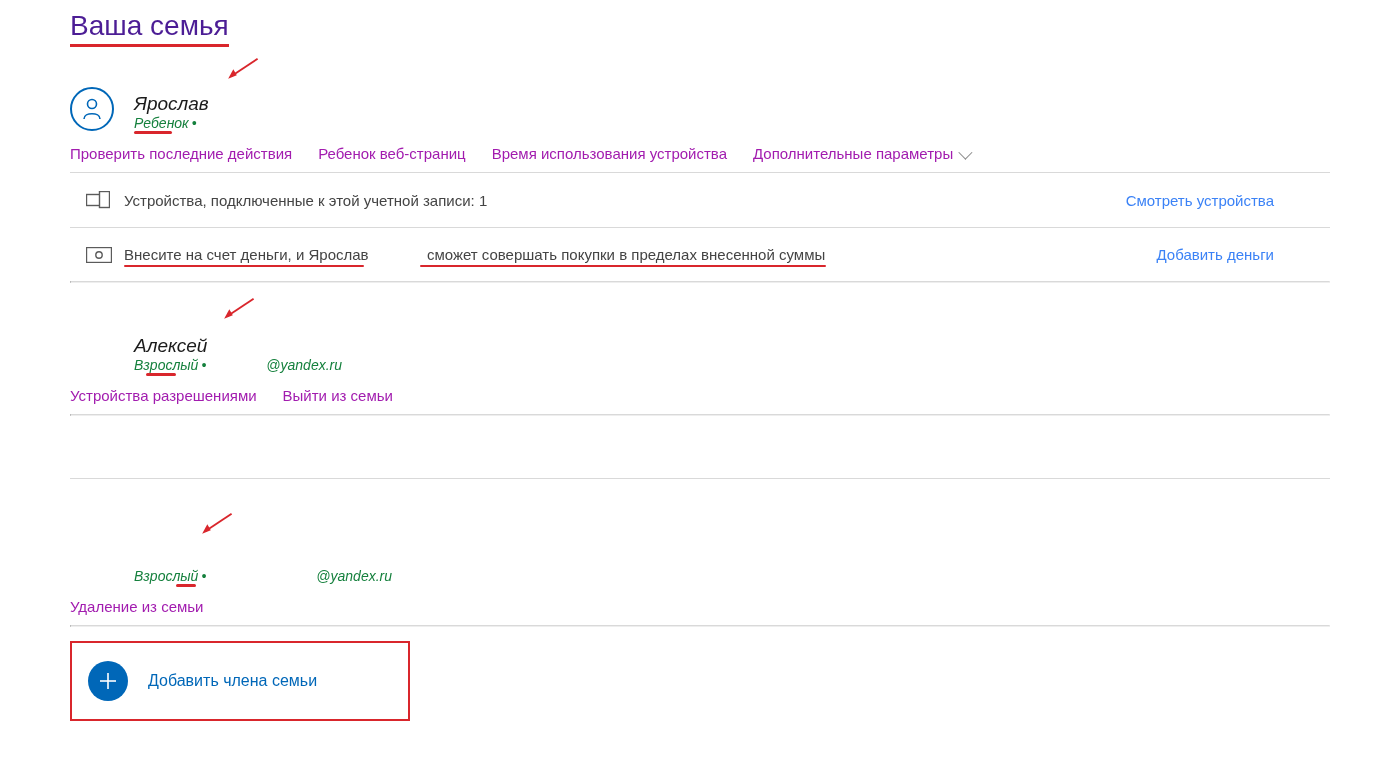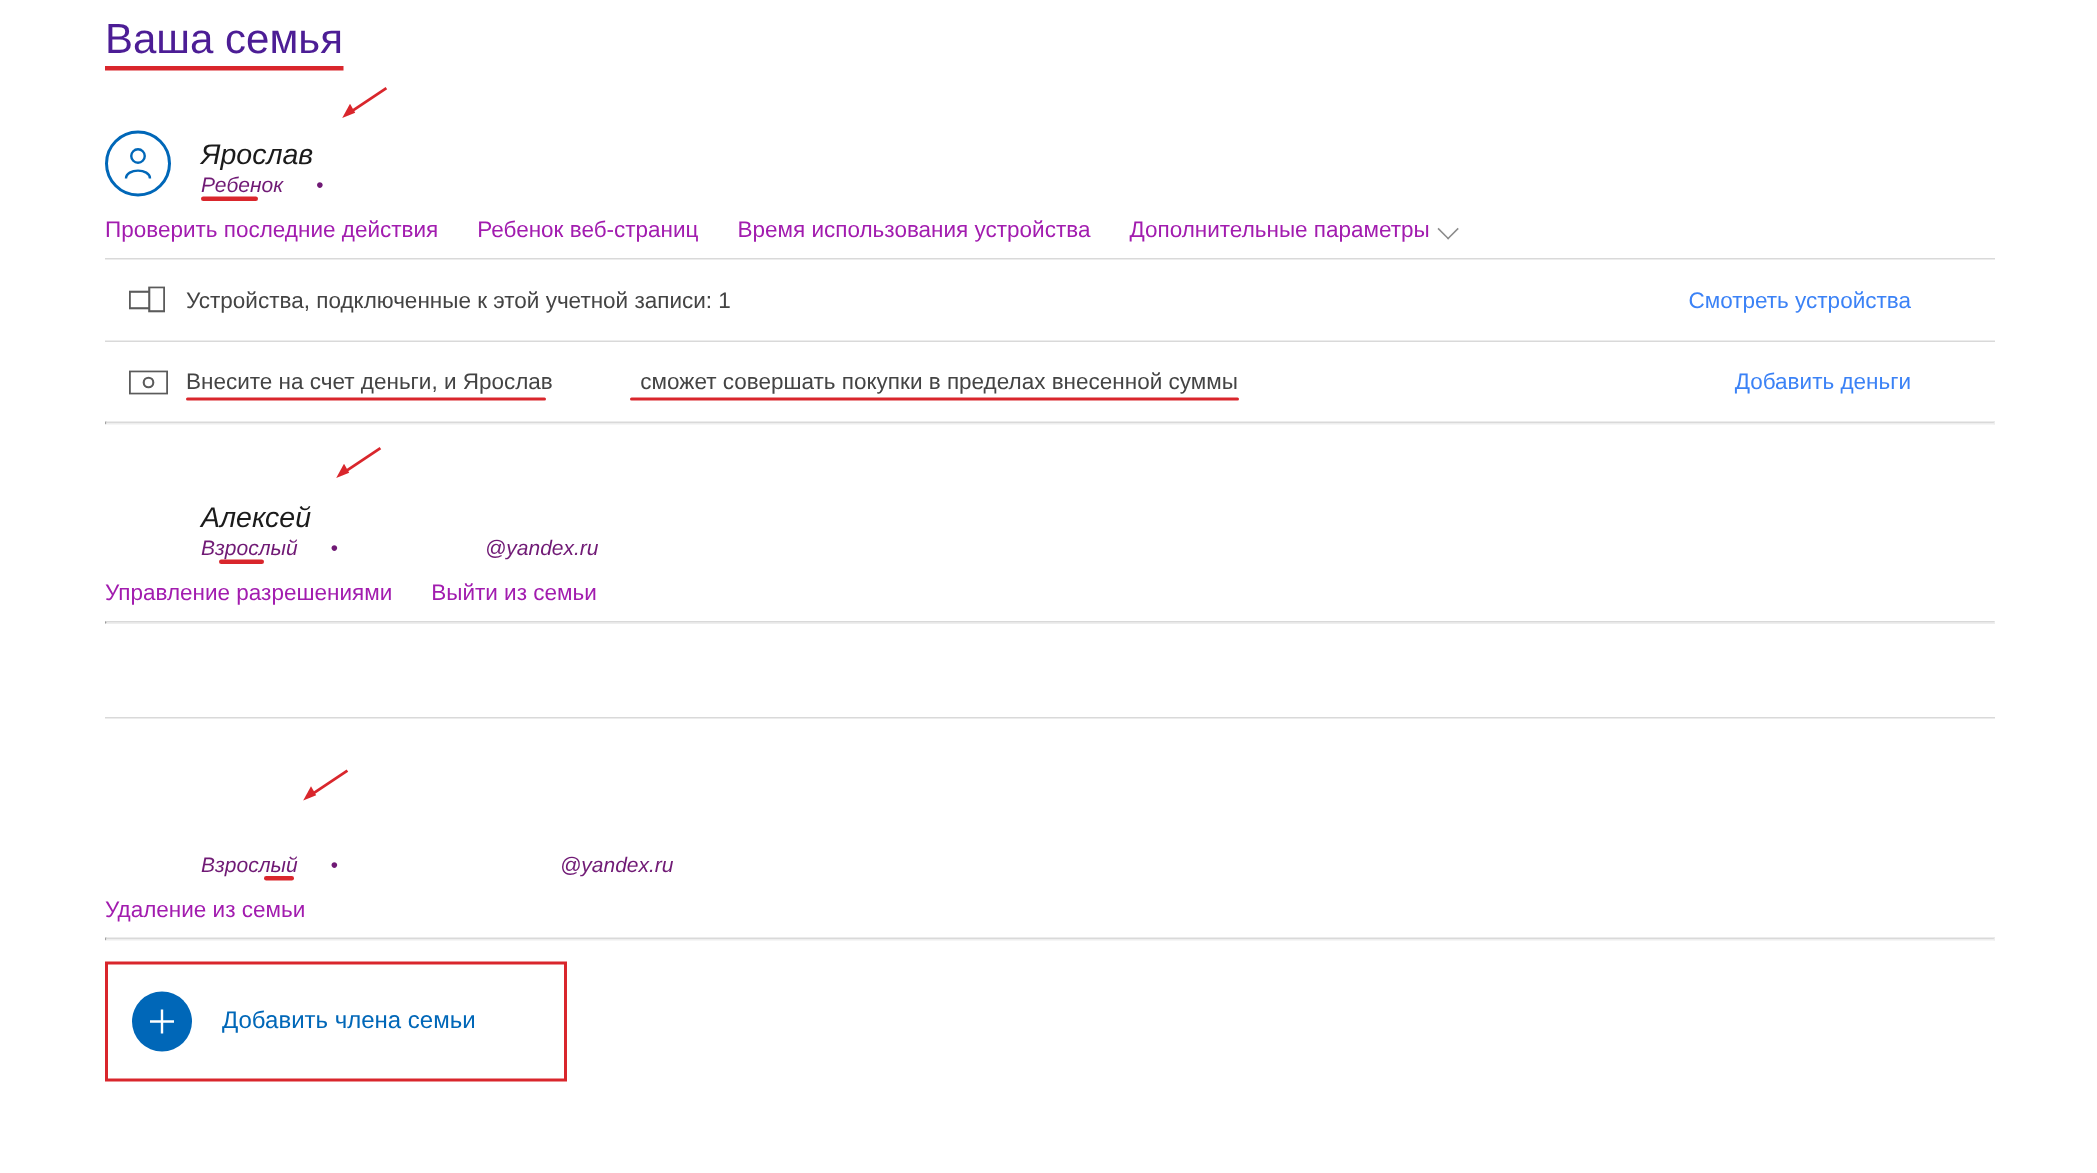--- a/index.html
+++ b/index.html
@@ -26,21 +26,21 @@
     width: 44px; height: 44px; border-radius: 50%;
     border: 2px solid #0067b8; display: flex; align-items: center; justify-content: center;
     color: #0067b8;
     flex-shrink: 0;
   }
   .avatar-placeholder {
     width: 44px; height: 44px; flex-shrink: 0;
   }
   .member-info { display: flex; flex-direction: column; }
   .member-name { font-size: 19px; color: #1b1b1b; }
-  .member-sub { font-size: 14px; color: #701a75; display: flex; align-items: center; gap: 22px; position: relative; }
+  .member-sub { font-size: 14px; color: #15803d; display: flex; align-items: center; gap: 3px; position: relative; }
   .role-underline {
     position: absolute; left: 0; bottom: -3px; width: 38px; height: 3px; background: #d9262c; border-radius: 2px;
   }
   .role-underline.small { width: 20px; left: 42px; }
   .links-row {
     display: flex; gap: 26px; align-items: center;
     margin: 14px 0 10px 0;
     font-size: 15px;
   }
   .link { color: #a21caf; cursor: pointer; }
@@ -61,21 +61,21 @@
   }
   .info-text { flex: 1; color: #444; font-size: 15px; position: relative; }
   .info-action { color: #3b82f6; cursor: pointer; font-size: 15px; padding-right: 56px; }
   .money-text-underline {
     position: absolute; left: 0; bottom: -4px; height: 2px; background: #d9262c; border-radius: 1px;
   }
   .add-member-box {
     border: 2px solid #d9262c;
     display: flex; align-items: center; gap: 20px;
     padding: 18px 16px;
-    width: 308px;
+    width: 340px;
     margin-top: 14px;
   }
   .plus-circle {
     width: 40px; height: 40px; border-radius: 50%; background: #0067b8;
     display: flex; align-items: center; justify-content: center; color: #fff; font-size: 24px; font-weight: 300;
   }
   .add-member-label { color: #0067b8; font-size: 16px; }
   .arrow {
     position: absolute; width: 40px; height: 26px; pointer-events: none;
   }
@@ -174,21 +174,21 @@
           <span>Взрослый</span>
           <span>•</span>
           <span style="display:inline-block;width:54px;"></span>
           <span>@yandex.ru</span>
           <div class="role-underline" style="width:30px; left:12px;"></div>
         </div>
       </div>
     </div>
 
     <div class="links-row">
-      <span class="link">Управление разрешениями</span>
+      <span class="link">Устройства разрешениями</span>
       <span class="link">Выйти из семьи</span>
     </div>
     <hr class="section-bot-line">
     <div class="gap-block" style="margin-top:62px;"></div>
   </div>
 
   
   <div class="section" style="margin-top:0;">
     <div class="arrow" style="top:-28px; left:126px;">
       <svg viewBox="0 0 40 30">

